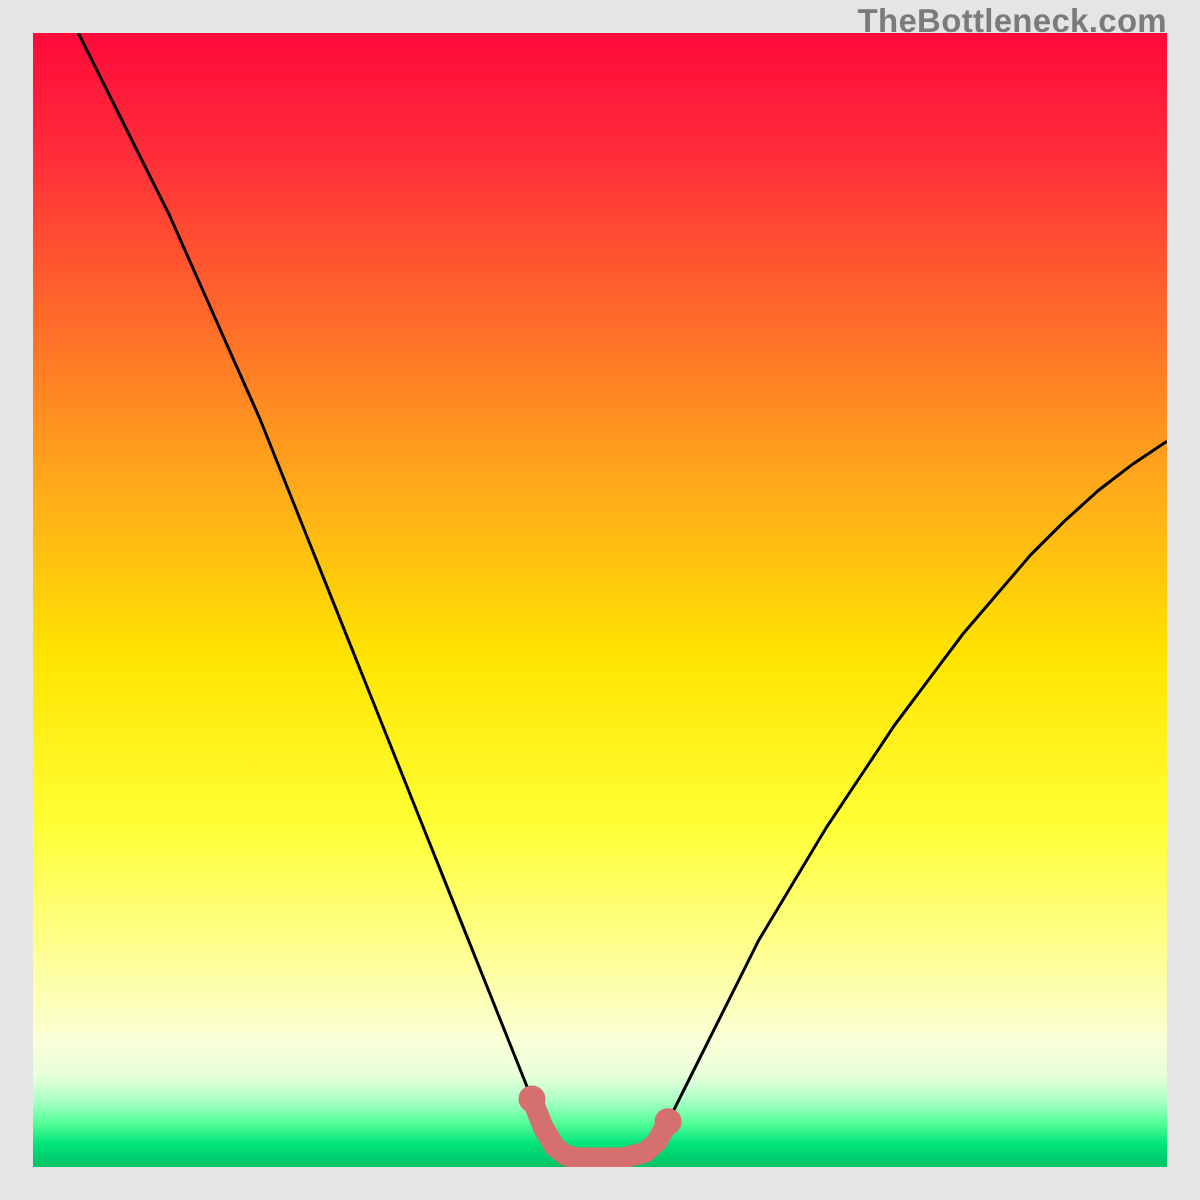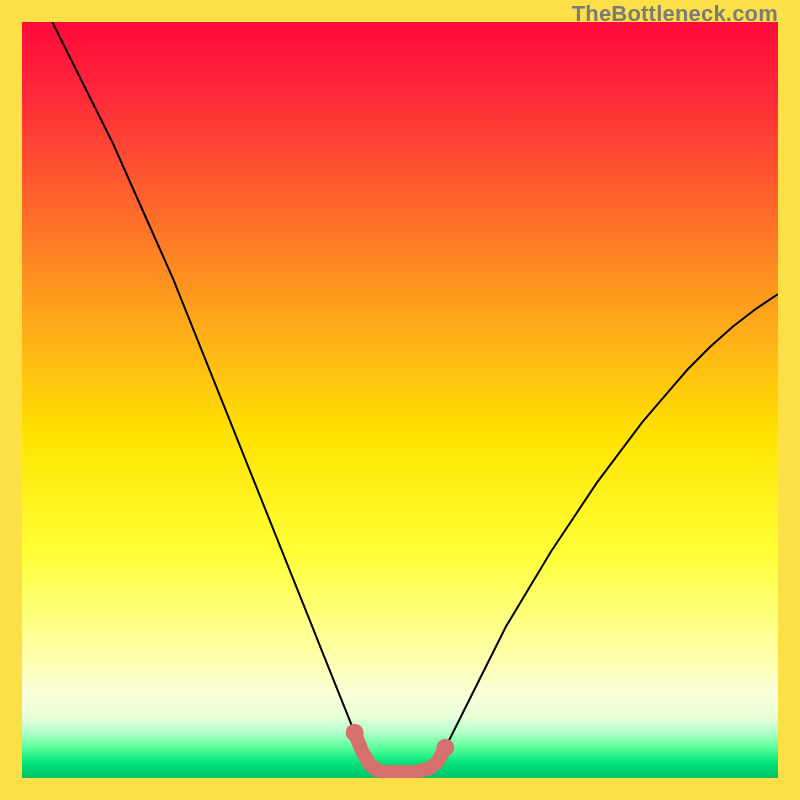--- a/index.html
+++ b/index.html
@@ -1,20 +1,20 @@
 <!DOCTYPE html>
 <html><head>
 <meta charset="utf-8">
 <style>
   * { margin: 0; padding: 0; box-sizing: border-box; }
   html, body { width: 800px; height: 800px; overflow: hidden; }
   .frame {
     width: 800px;
     height: 800px;
-    background: #fde047;
+    background: #e5e5e5;
     position: relative;
     text-align: center;
   }
   .plot-area {
     position: absolute;
     left: 22px;
     top: 22px;
     width: 756px;
     height: 756px;
     background: linear-gradient(to bottom,

